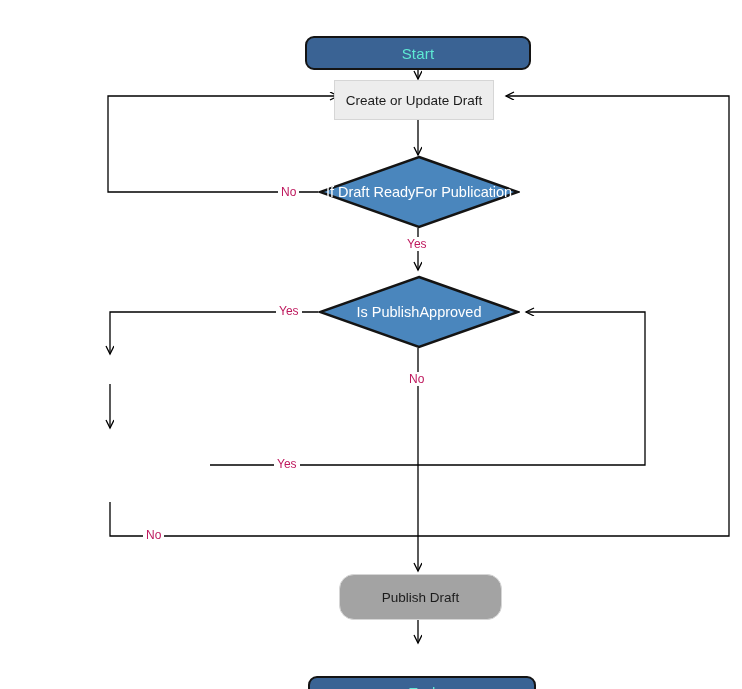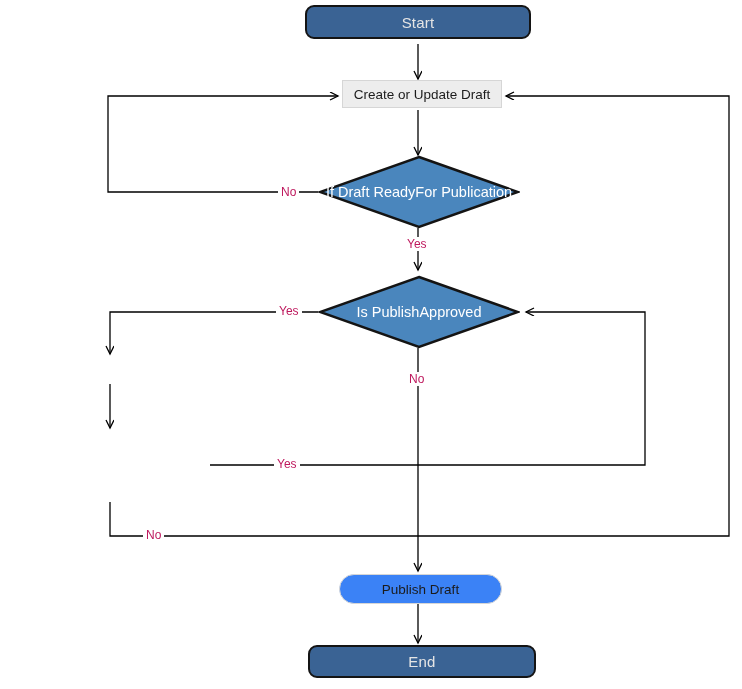--- a/index.html
+++ b/index.html
@@ -28,23 +28,24 @@
     position: absolute;
     box-sizing: border-box;
     display: flex;
     align-items: center;
     justify-content: center;
     text-align: center;
   }
   .terminator {
     border-radius: 9px;
     border: 2.5px solid #141414;
-    color: #e5e5e5;
+    color: #5eead4;
     font-size: 15px;
     letter-spacing: 0.2px;
+    margin-top: 31px;
   }
   .process {
     border: 1.5px solid #d6d6d6;
     color: #1b1b1b;
     font-size: 13.5px;
   }
   .decision-wrap {
     position: absolute;
   }
   .decision-wrap svg {
@@ -109,21 +110,21 @@
       <path d="M110,502 L110,536 L729,536 L729,96 L506,96" marker-end="url(#arrow)"></path>
 
       <path d="M418,602 L418,643" marker-end="url(#arrow)"></path>
     </g>
   </svg>
 
   <div class="node terminator" style="left:305px; top:5px; width:226px; height:34px; background:#3a6394;">
     <span>Start</span>
   </div>
 
-  <div class="node process" style="left:342px; top:80px; width:160px; height:28px; background:#ededed;">
+  <div class="node process" style="left:334px; top:80px; width:160px; height:40px; background:#ededed;">
     <span>Create or Update Draft</span>
   </div>
 
   <div class="decision-wrap" style="left:318px; top:155px; width:202px; height:74px;">
     <svg width="202" height="74" viewBox="0 0 202 74" xmlns="http://www.w3.org/2000/svg">
       <polygon points="101,2 200,37 101,72 2,37" fill="#4a86bd" stroke="#141414" stroke-width="2.5" stroke-linejoin="miter"></polygon>
     </svg>
     <div class="decision-label">
       <span>If Draft Ready</span>
       <span>For Publication</span>
@@ -135,21 +136,21 @@
       <polygon points="101,2 200,37 101,72 2,37" fill="#4a86bd" stroke="#141414" stroke-width="2.5" stroke-linejoin="miter"></polygon>
     </svg>
     <div class="decision-label">
       <span>Is Publish</span>
       <span>Approved</span>
     </div>
   </div>
 
 
 
-  <div class="node process" style="left:339px; top:574px; width:163px; height:30px; background:#3b82f6;border-radius:15px;">
+  <div class="node process" style="left:339px; top:574px; width:163px; height:46px; background:#a3a3a3;border-radius:15px;">
     <span>Publish Draft</span>
   </div>
 
   <div class="node terminator" style="left:308px; top:645px; width:228px; height:33px; background:#3a6394;">
     <span>End</span>
   </div>
 
   <span class="edge-label" style="left:278px; top:185px;">No</span>
   <span class="edge-label" style="left:404px; top:237px;">Yes</span>
   <span class="edge-label" style="left:276px; top:304px;">Yes</span>

